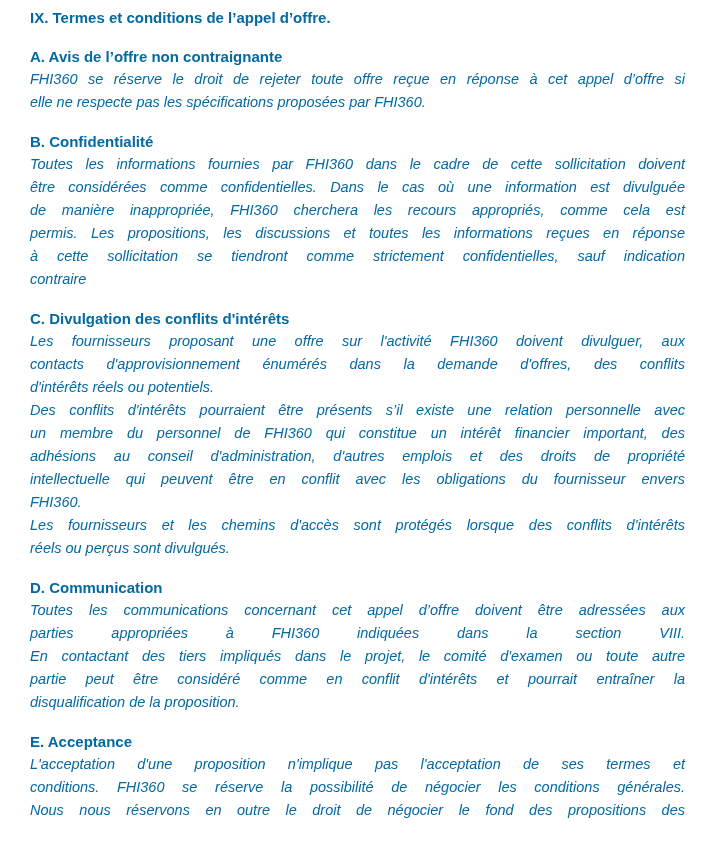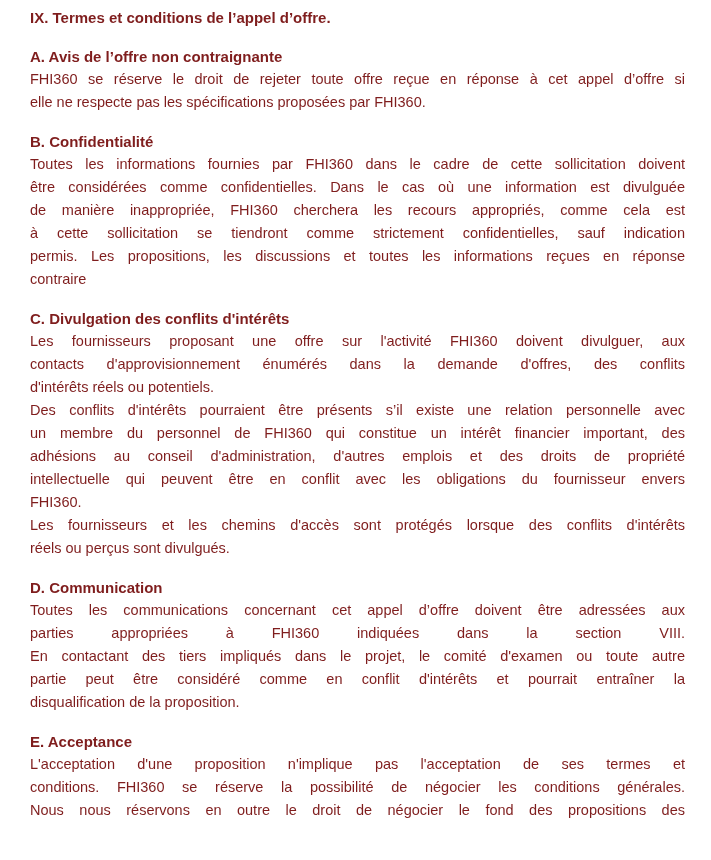--- a/index.html
+++ b/index.html
@@ -30,44 +30,45 @@
     font-size: 15px;
     line-height: 23px;
     font-weight: bold;
   }
   .ln {
     font-size: 14.5px;
     line-height: 23px;
     text-align: justify;
     text-align-last: justify;
     white-space: normal;
+    font-style: italic;
   }
   .ln.end {
     text-align: right;
     text-align-last: left;
   }
 </style>
 </head>
 <body style="background: rgb(255, 255, 255);">
 
-<div class="page" style="color: #7f1d1d;">
+<div class="page" style="color: #0369a1;">
   <div class="doc-title">IX. Termes et conditions de l’appel d’offre.</div>
   <main>
       <section class="section">
         <div class="heading">A. Avis de l’offre non contraignante</div>
         <div class="ln">FHI360 se réserve le droit de rejeter toute offre reçue en réponse à cet appel d’offre si</div>
         <div class="ln end">elle ne respecte pas les spécifications proposées par FHI360.</div>
       </section>
       <section class="section">
         <div class="heading">B. Confidentialité</div>
         <div class="ln">Toutes les informations fournies par FHI360 dans le cadre de cette sollicitation doivent</div>
         <div class="ln">être considérées comme confidentielles. Dans le cas où une information est divulguée</div>
         <div class="ln">de manière inappropriée, FHI360 cherchera les recours appropriés, comme cela est</div>
+        <div class="ln">permis. Les propositions, les discussions et toutes les informations reçues en réponse</div>
         <div class="ln">à cette sollicitation se tiendront comme strictement confidentielles, sauf indication</div>
-        <div class="ln">permis. Les propositions, les discussions et toutes les informations reçues en réponse</div>
         <div class="ln end">contraire</div>
       </section>
       <section class="section">
         <div class="heading">C. Divulgation des conflits d'intérêts</div>
         <div class="ln">Les fournisseurs proposant une offre sur l'activité FHI360 doivent divulguer, aux</div>
         <div class="ln">contacts d'approvisionnement énumérés dans la demande d'offres, des conflits</div>
         <div class="ln end">d'intérêts réels ou potentiels.</div>
         <div class="ln">Des conflits d'intérêts pourraient être présents s’il existe une relation personnelle avec</div>
         <div class="ln">un membre du personnel de FHI360 qui constitue un intérêt financier important, des</div>
         <div class="ln">adhésions au conseil d'administration, d'autres emplois et des droits de propriété</div>

